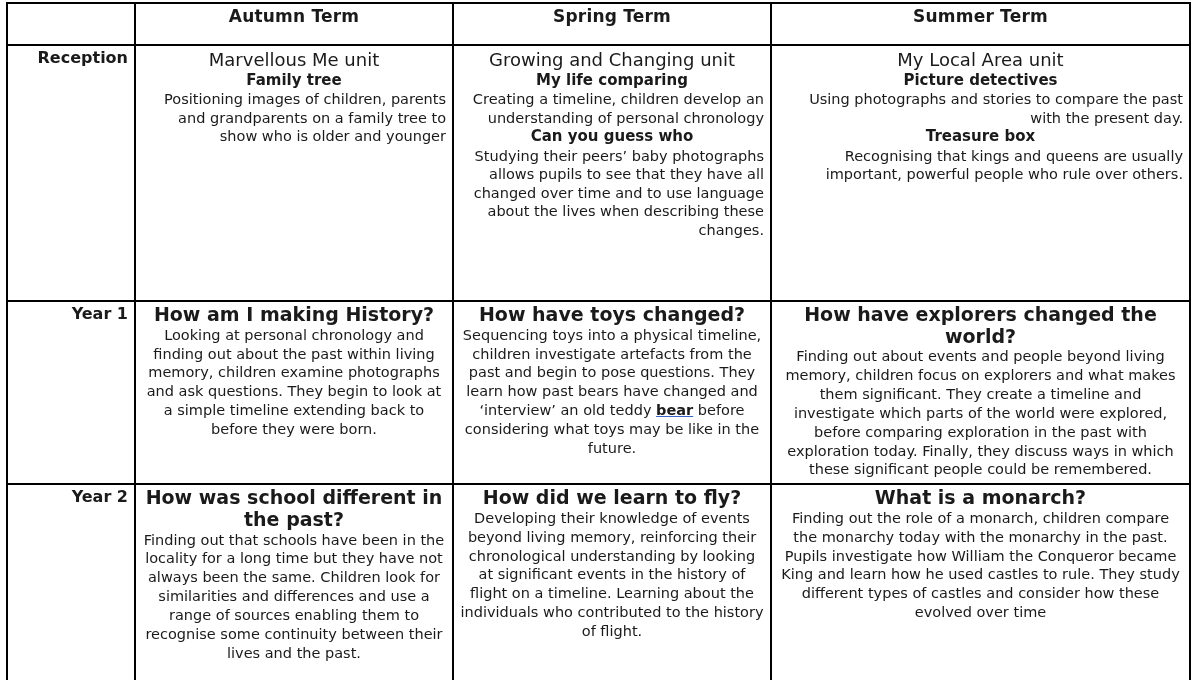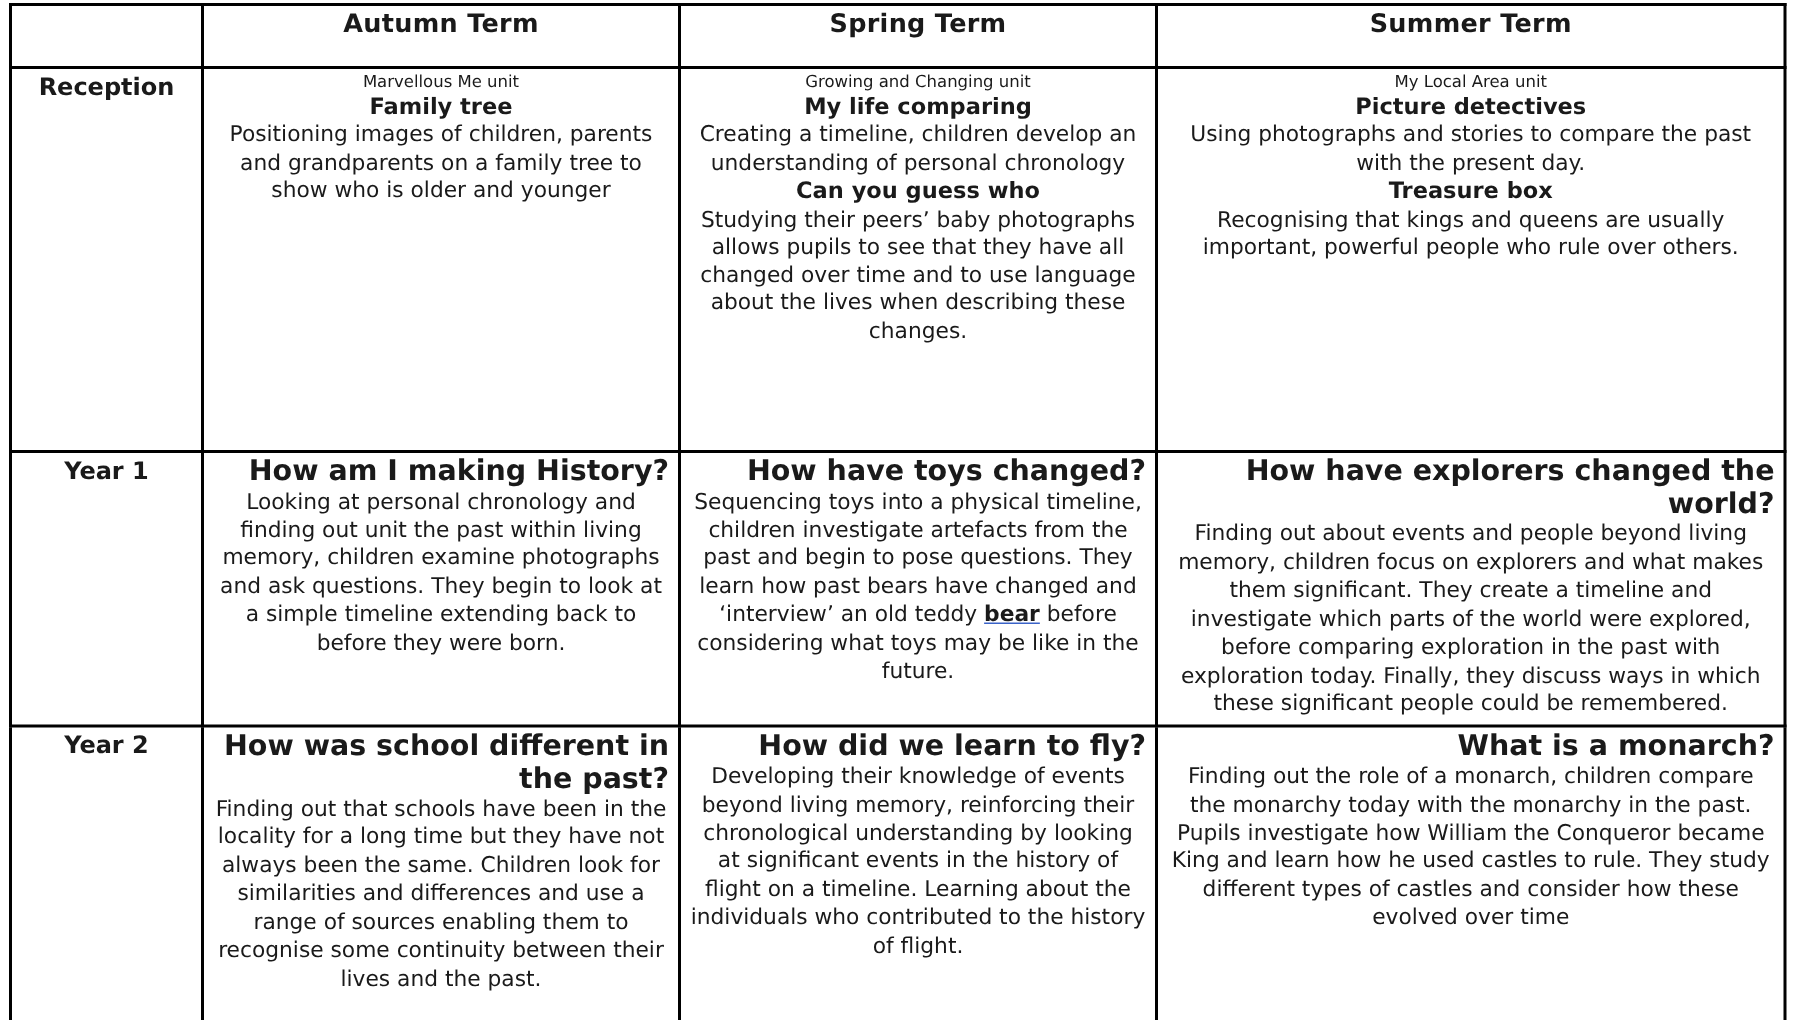--- a/index.html
+++ b/index.html
@@ -45,55 +45,55 @@
   .term-head {
     font-size: 17px;
     font-weight: bold;
     letter-spacing: 0.2px;
   }
   .corner { }
 
   .year-label {
     font-size: 16px;
     font-weight: bold;
-    text-align: center;
+    text-align: right;
     padding-top: 3px;
     white-space: nowrap;
   }
 
   .cell {
     font-size: 14.5px;
     line-height: 1.28;
     text-align: center;
   }
   .cell p {
     margin: 0;
   }
   .unit-line {
-    font-size: 11px;
+    font-size: 18px;
     text-align: center;
     margin: 0 0 14px 0;
   }
   .topic-title {
     font-weight: bold;
     font-size: 15px;
     text-align: center;
     margin: 0;
   }
   .topic-body {
     font-size: 14.5px;
-    text-align: center;
+    text-align: right;
     margin: 0 0 14px 0;
   }
   .topic-body.last { margin-bottom: 0; }
 
   .big-title {
     font-weight: bold;
     font-size: 19px;
-    text-align: right;
+    text-align: center;
     line-height: 1.14;
     margin: 0 0 2px 0;
   }
   .big-body {
     font-size: 14.5px;
     text-align: center;
     line-height: 1.3;
     margin: 0;
   }
   .underlined {
@@ -157,21 +157,21 @@
           <p class="topic-title">Treasure box</p>
           <p class="topic-body last">Recognising that kings and queens are usually important, powerful people who rule over others.</p>
         </td>
       </tr>
 
       <tr class="row-year1">
         <td class="year-label">Year 1</td>
 
         <td class="cell">
           <p class="big-title">How am I making History?</p>
-          <p class="big-body"><span>Looking at personal chronology and finding out unit the past within living memory, children examine photographs and ask questions. They begin to look at a simple timeline extending back to before they were born.</span><span class="underlined"></span><span></span></p>
+          <p class="big-body"><span>Looking at personal chronology and finding out about the past within living memory, children examine photographs and ask questions. They begin to look at a simple timeline extending back to before they were born.</span><span class="underlined"></span><span></span></p>
         </td>
 
         <td class="cell">
           <p class="big-title">How have toys changed?</p>
           <p class="big-body"><span>Sequencing toys into a physical timeline, children investigate artefacts from the past and begin to pose questions. They learn how past bears have changed and ‘interview’ an old teddy </span><span class="underlined">bear</span><span> before considering what toys may be like in the future.</span></p>
         </td>
 
         <td class="cell">
           <p class="big-title">How have explorers changed the world?</p>
           <p class="big-body"><span>Finding out about events and people beyond living memory, children focus on explorers and what makes them significant. They create a timeline and investigate which parts of the world were explored, before comparing exploration in the past with exploration today. Finally, they discuss ways in which these significant people could be remembered.</span><span class="underlined"></span><span></span></p>

